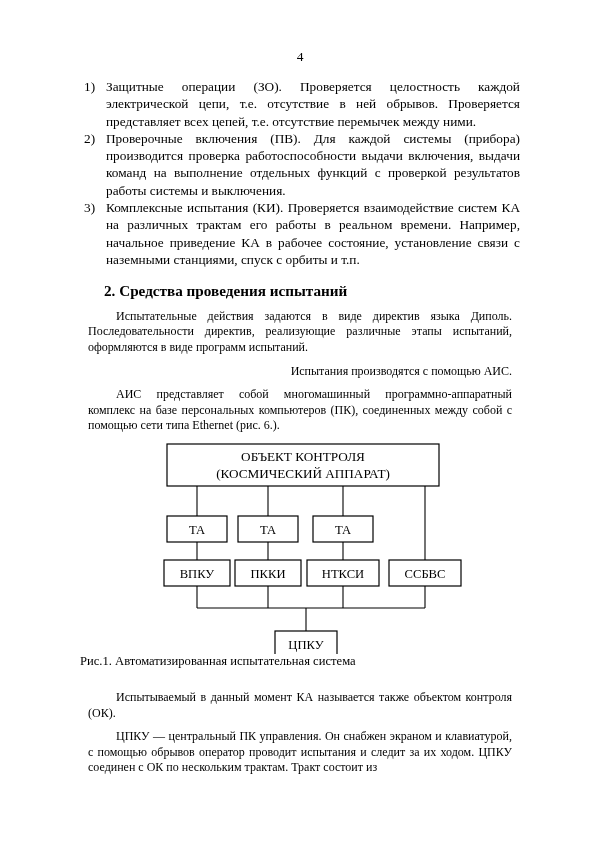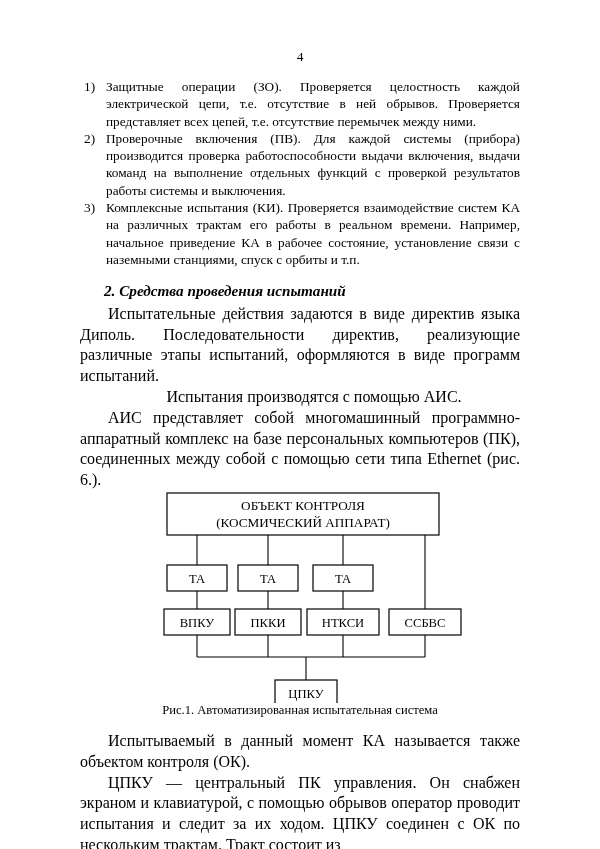--- a/index.html
+++ b/index.html
@@ -59,47 +59,46 @@
     top: 0;
   }
 
   
   h2.section-heading {
     font-size: 15.2px;
     font-weight: bold;
     margin: 13px 0 3px 0;
     padding-left: 24px;
     line-height: 1.3;
-    font-style: italic;
   }
 
   
   p.body-par {
-    font-size: 16px;
+    font-size: 12px;
     line-height: 1.30;
-    margin: 0;
+    margin: 8px;
     text-align: justify;
     text-justify: inter-word;
     text-indent: 28px;
   }
   p.body-par.no-just {
-    text-align: center;
+    text-align: right;
   }
 
   
   .figure {
     position: relative;
     width: 440px;
     height: 240px;
   }
   .figure svg {
     display: block;
   }
   .fig-caption {
-    text-align: center;
+    text-align: left;
     font-size: 12.6px;
     margin-top: 0px;
   }
 
   .box-label {
     font-family: "Liberation Serif", "DejaVu Serif", serif;
     font-size: 12.6px;
     text-anchor: middle;
     fill: #000;
   }

